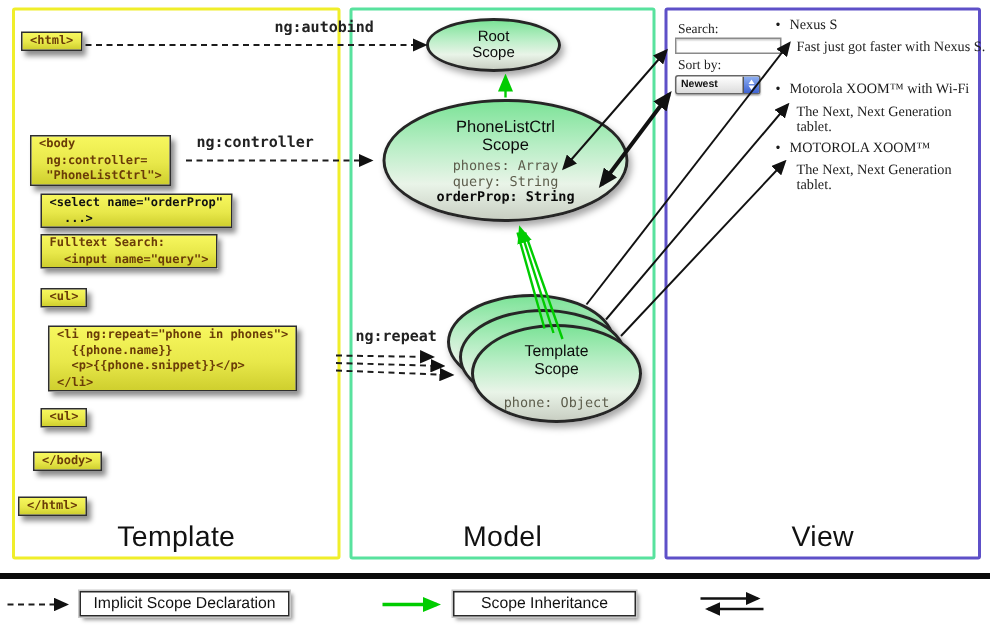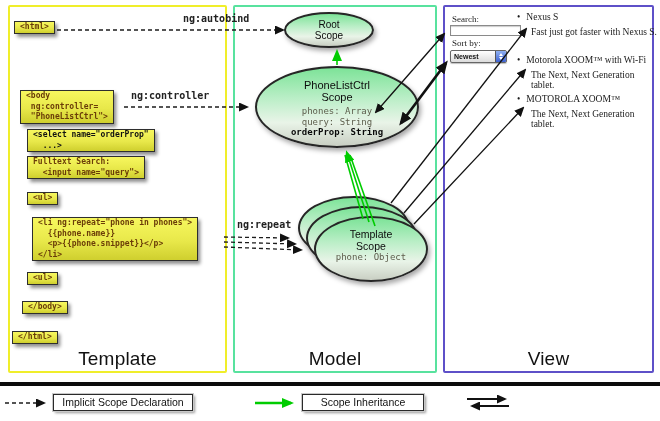--- a/index.html
+++ b/index.html
@@ -118,21 +118,21 @@
     <div class="eprops" style="margin-top:3px;">phones: Array
 query: String</div>
     <div class="ebold">orderProp: String</div>
   </div>
 
   <div class="ellipse" style="left:298px; top:196px; width:112px; height:64px;"></div>
   <div class="ellipse" style="left:306px; top:206px; width:112px; height:64px;"></div>
   <div class="ellipse" style="left:314px; top:216px; width:114px; height:66px; padding-top:11px;">
     <div class="etitle">Template
 Scope</div>
-    <div class="eprops" style="margin-top:0;text-align:right;">phone: Object</div>
+    <div class="eprops" style="margin-top:12px;text-align:right;">phone: Object</div>
   </div>
 
   <div class="vlabel" style="left:452px; top:14px;">Search:</div>
   <div class="vinput"></div>
   <div class="vlabel" style="left:452px; top:38px;">Sort by:</div>
   <div class="vselect">
     <div class="stext">Newest</div>
     <div class="stepper">
       <div class="tri-up"></div>
       <div class="tri-down"></div>

